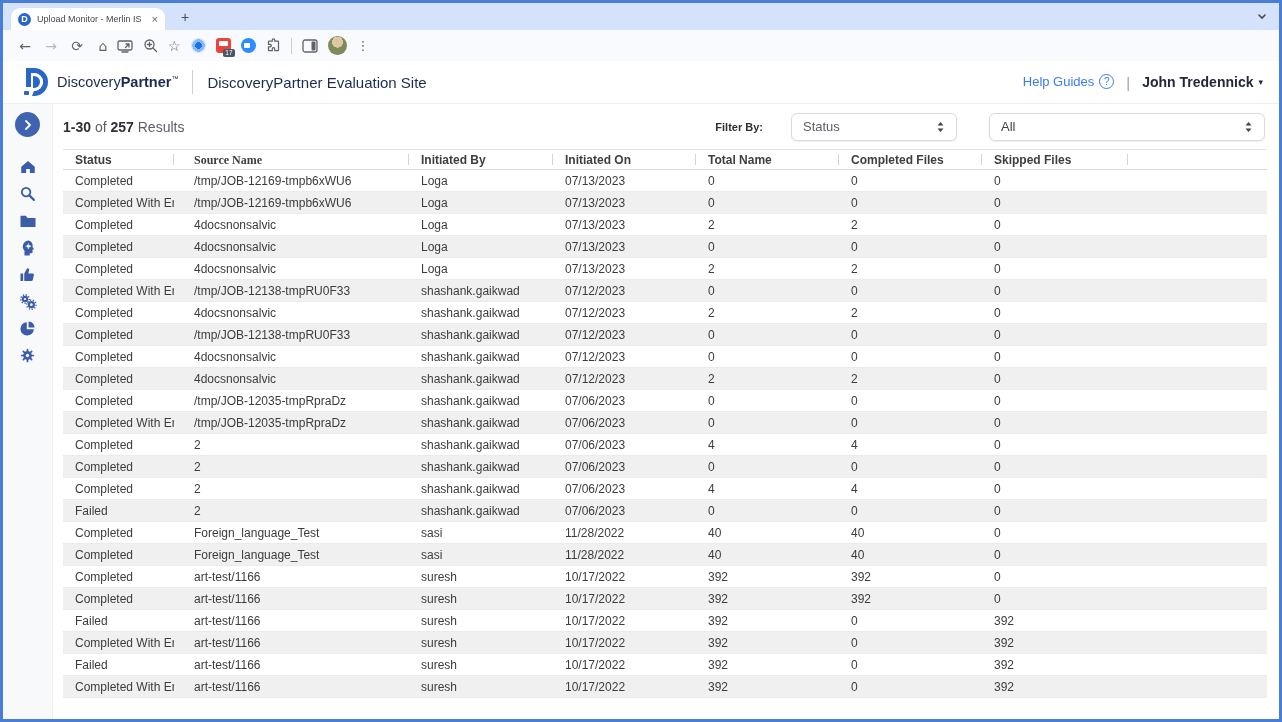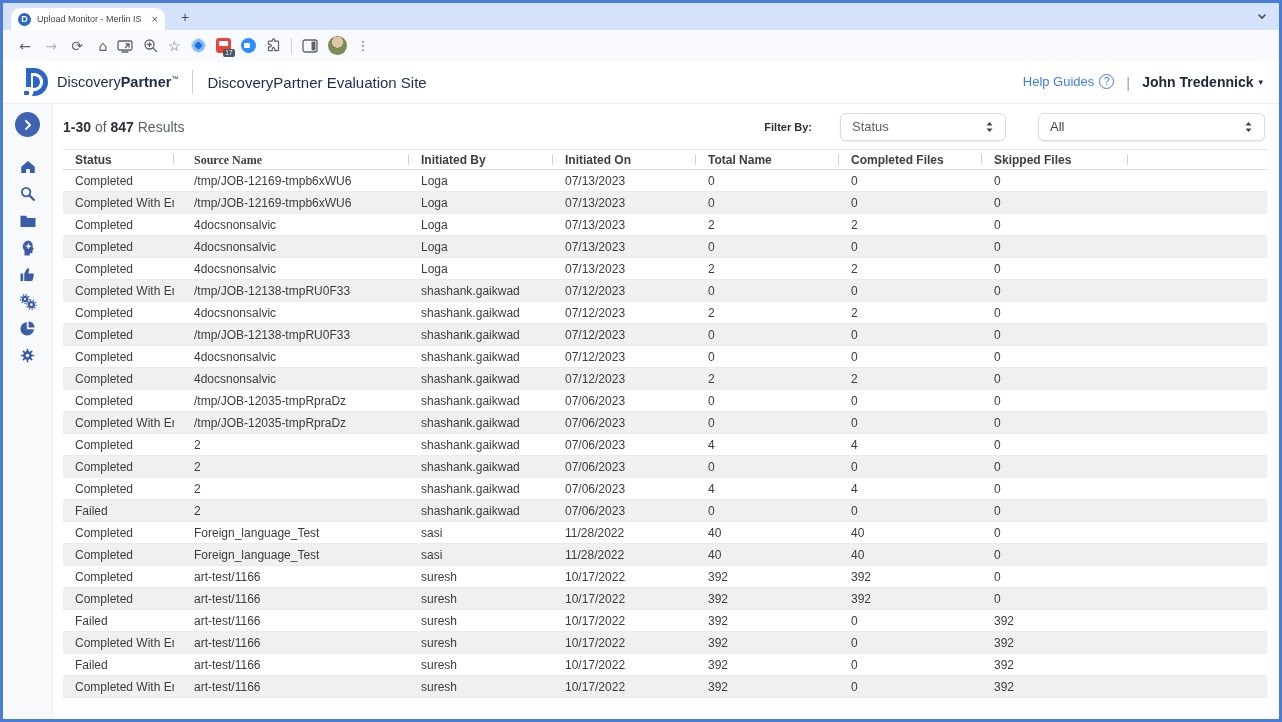--- a/index.html
+++ b/index.html
@@ -72,21 +72,21 @@
   .meta-row { display:flex; align-items:center; margin:8px 14px 8px 10px; height:29px; }
   .results-text { font-size:14px; color:#5a5f66; }
   .results-text b { color:#2c2f34; font-weight:700; }
   .filter-group { margin-left:auto; display:flex; align-items:center; }
   .filter-label { font-size:11px; font-weight:700; color:#2c2f34; margin-right:28px; }
   .select { height:28px; background:#fff; border:1px solid #d8dbe0; border-radius:6px;
     box-shadow:0 1px 2px rgba(0,0,0,.07); display:flex; align-items:center;
     padding:0 11px; font-size:13px; }
   .select .sel-text { flex:1; }
   .select-field { width:166px; color:#5a5f66; margin-right:32px; }
-  .select-value { width:227px; color:#3f444b; }
+  .select-value { width:276px; color:#3f444b; }
 
   
   .table { margin:0 12px 0 10px; }
   .thead, .tr { display:grid; grid-template-columns:111px 235px 144px 143px 143px 143px 146px 1fr; }
   .thead { height:21px; align-items:center; border-top:1px solid #e3e3e3; border-bottom:1px solid #d8d8d8; }
   .th { font-size:12px; font-weight:700; color:#3e3e3e; padding-left:12px; position:relative;
     white-space:nowrap; overflow:hidden; height:100%; line-height:21px; }
   .th::after { content:""; position:absolute; right:0; top:4px; bottom:4px; width:1px; background:#d2d4d8; }
   .th.no-div::after { display:none; }
   .tr { height:22px; line-height:22px; border-bottom:1px solid #ebebeb; background:#fff; }
@@ -253,21 +253,21 @@
         </svg>
       </div>
     </div>
 
     <div class="main">
 
       <div class="meta-row">
         <span class="results-text">
           <b>1-30</b>
           <span>of</span>
-          <b>847</b>
+          <b>257</b>
           <span>Results</span>
         </span>
         <span class="filter-group">
           <span class="filter-label">Filter By:</span>
           <span class="select select-field">
             <span class="sel-text">Status</span>
             <svg width="9" height="12" viewBox="0 0 9 12">
               <path d="M4.5 1L7.5 4.5h-6z" fill="#3f444b"></path>
                 <path d="M4.5 11L1.5 7.5h6z" fill="#3f444b"></path>
             </svg>

